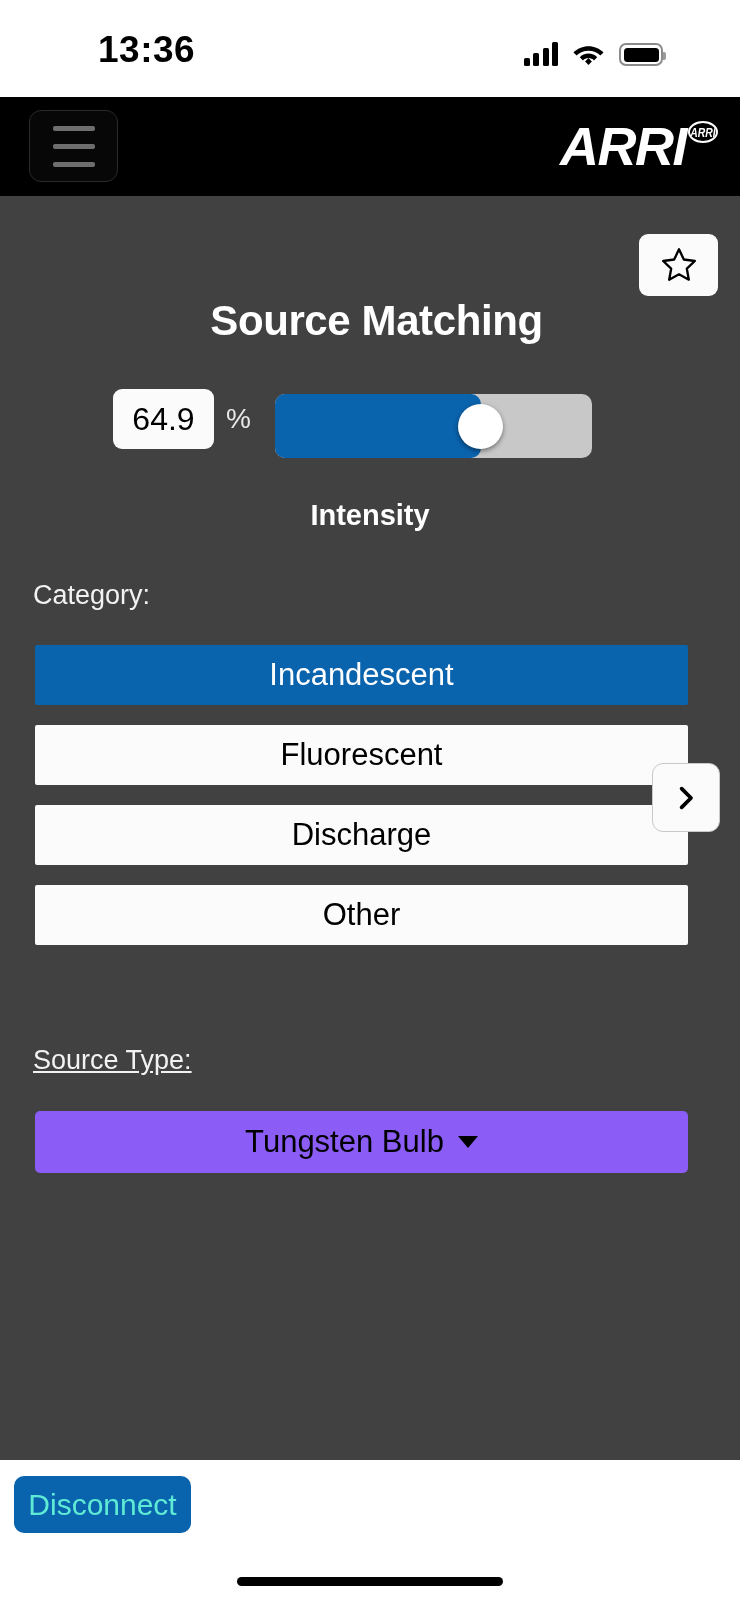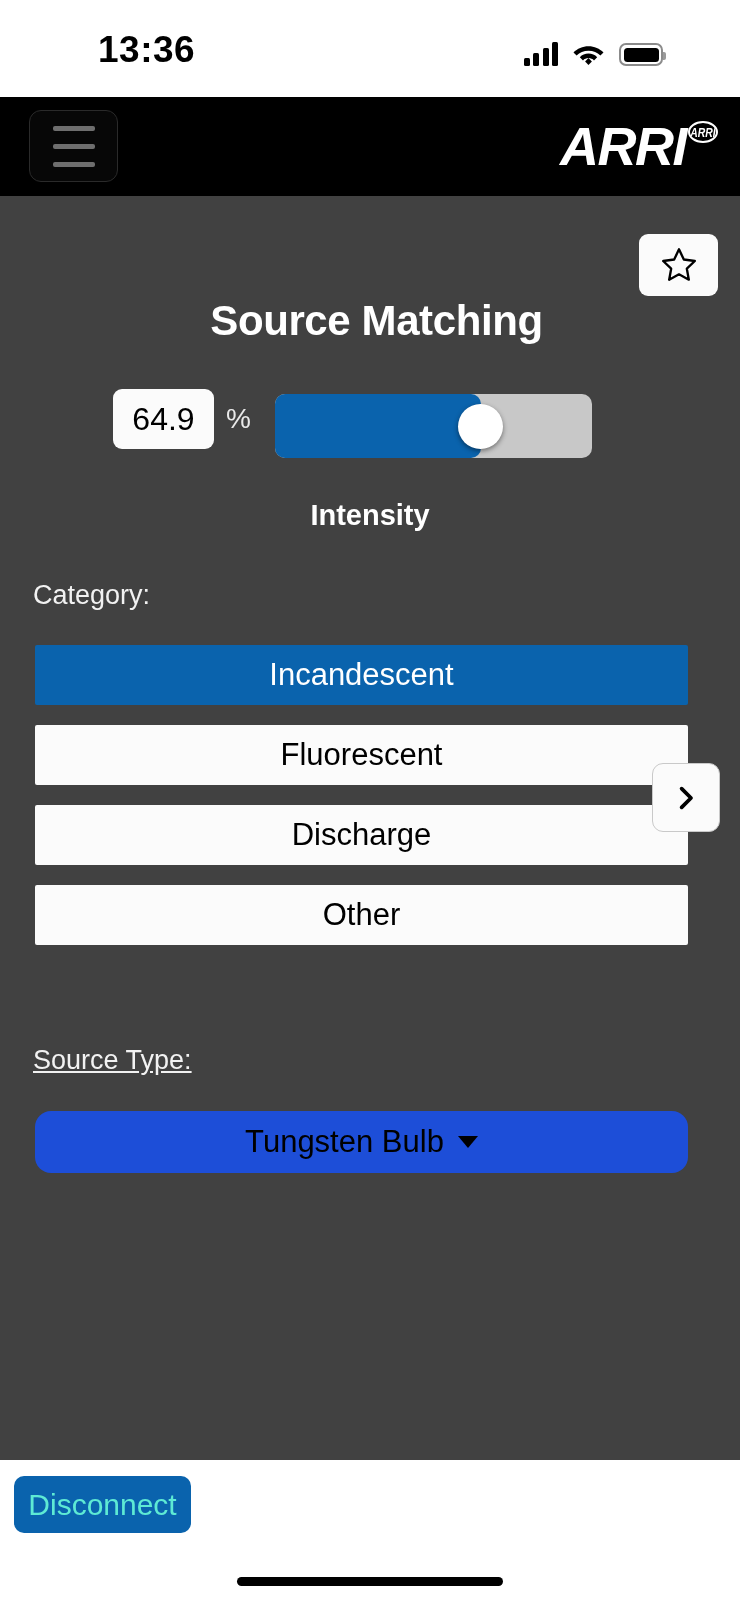--- a/index.html
+++ b/index.html
@@ -139,21 +139,21 @@
 
   .next-btn {
     position:absolute; left:652px; top:567px; width:68px; height:69px;
     background:#fbfbfb; border:1px solid #c9c9c9; border-radius:11px;
     display:flex; align-items:center; justify-content:center; cursor:pointer;
     z-index:5;
   }
 
   .select-box {
     position:absolute; left:35px; top:915px; width:653px; height:62px;
-    background:#1d4ed8; border-radius:16px;
+    background:#8b5cf6; border-radius:5px;
     display:flex; align-items:center; justify-content:center; gap:14px;
     font-size:31px; color:#000; cursor:pointer;
   }
   .caret { width:0; height:0; border-left:10px solid transparent; border-right:10px solid transparent; border-top:12px solid #000; }
 
   
   .bottombar {
     position:absolute; left:0; top:1460px; width:740px; height:144px;
     background:#ffffff;
   }

